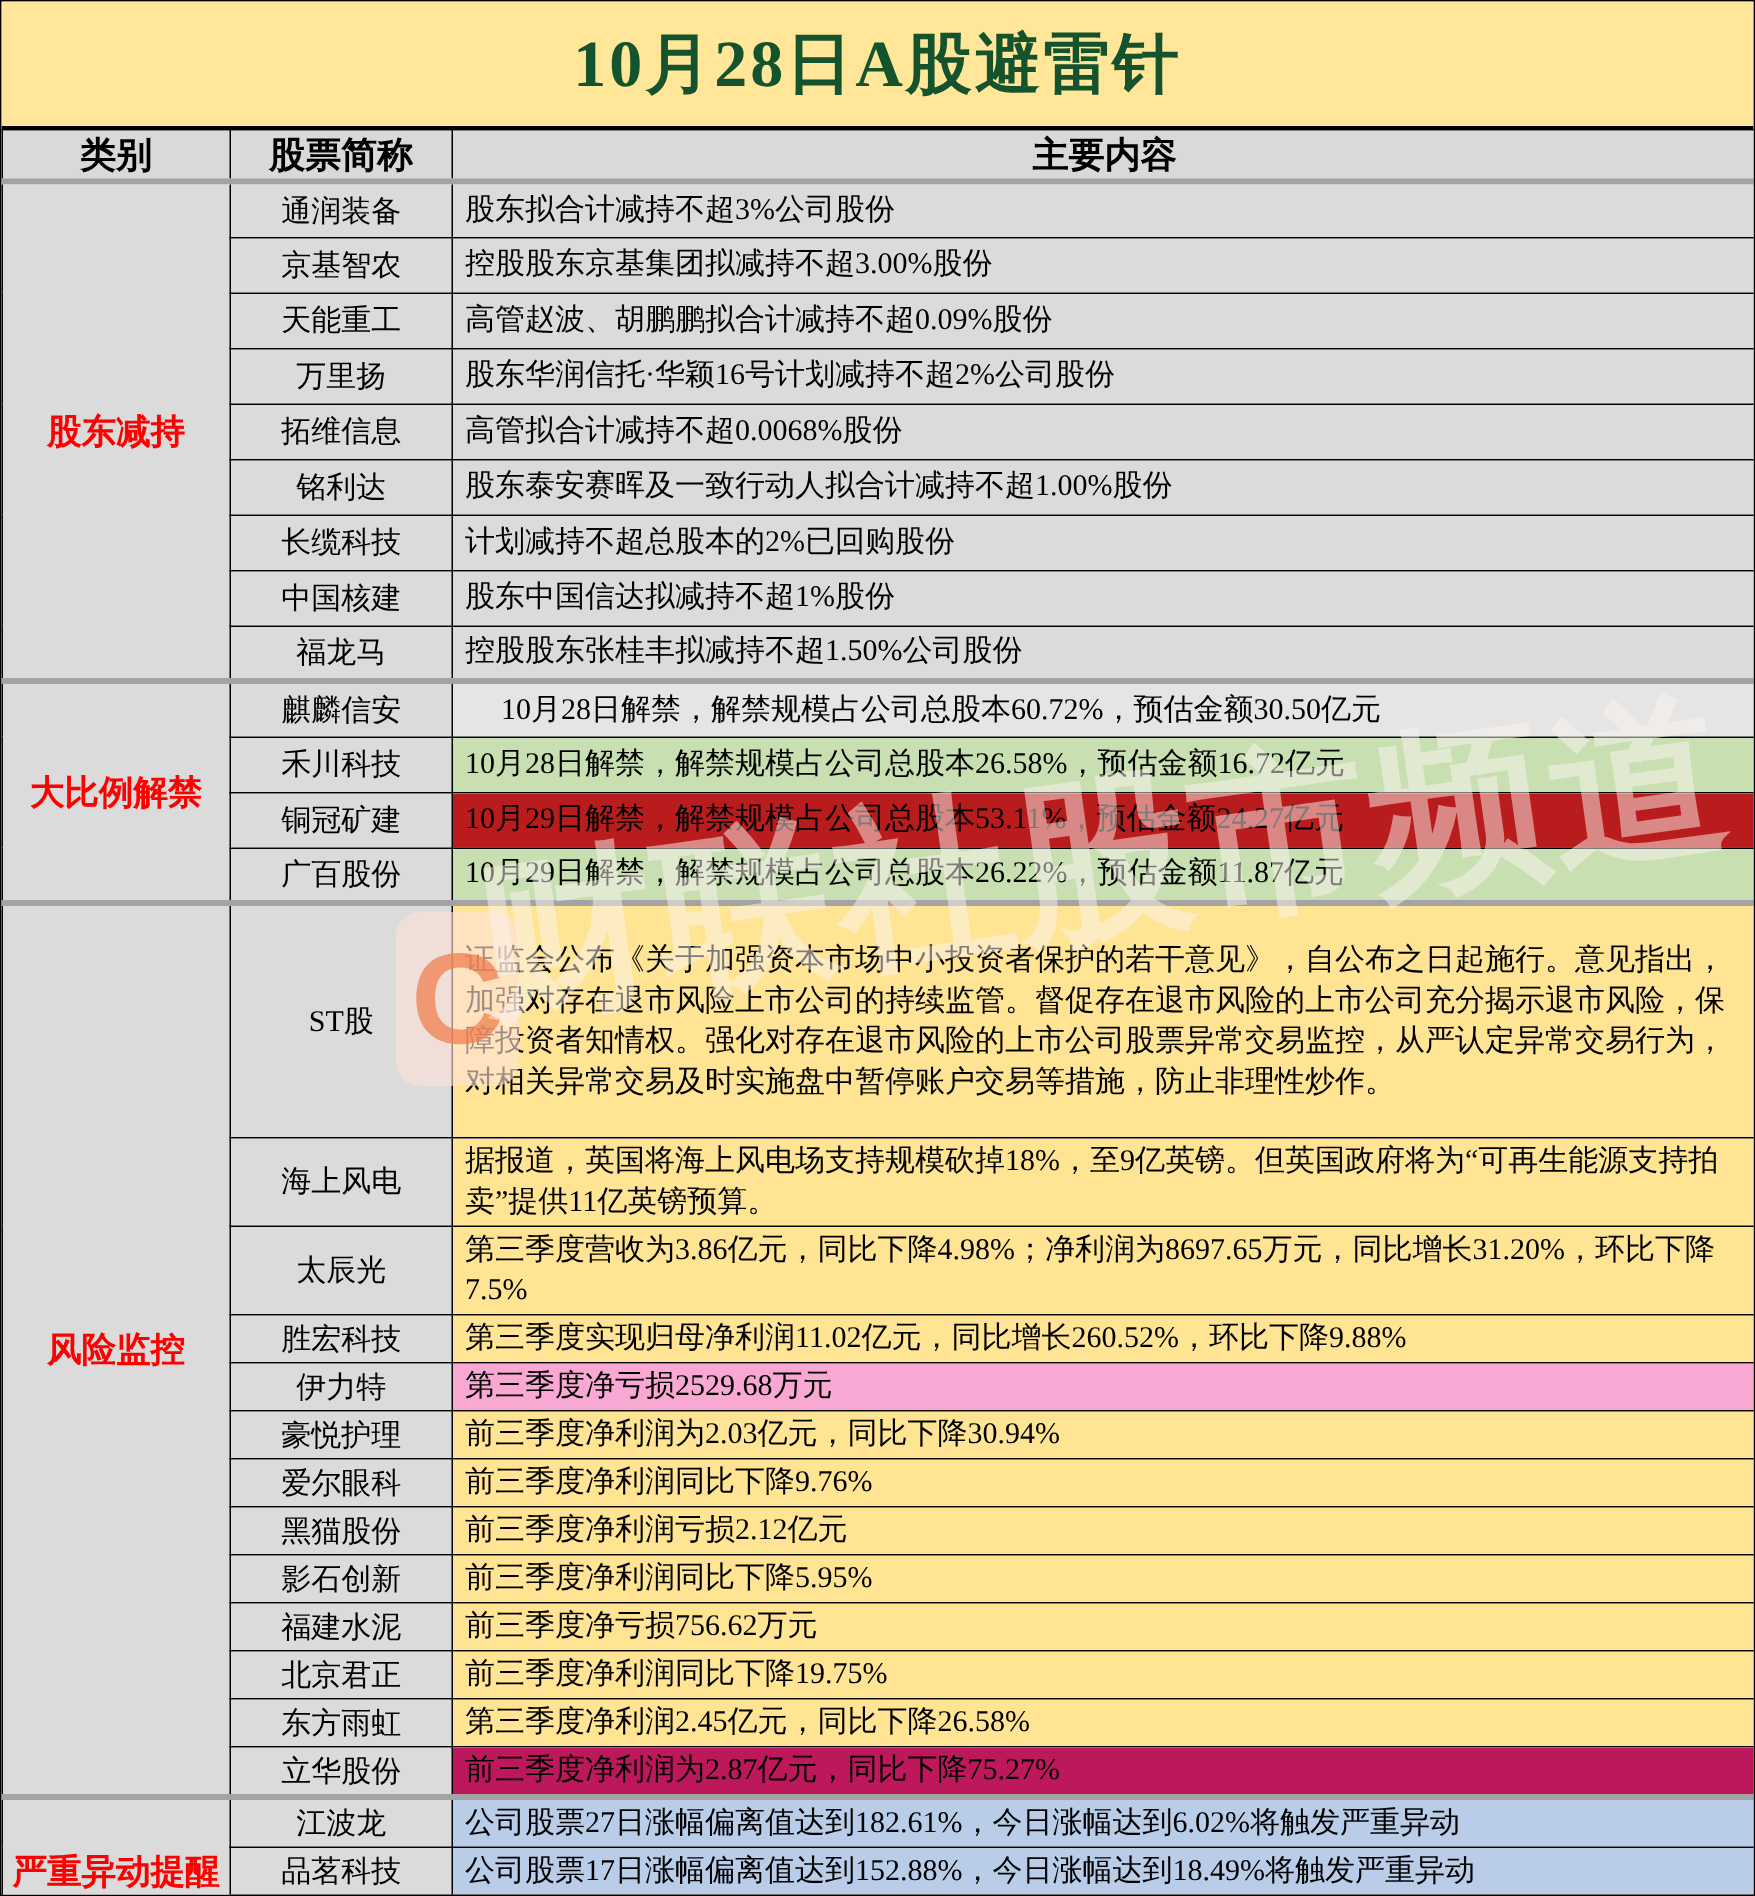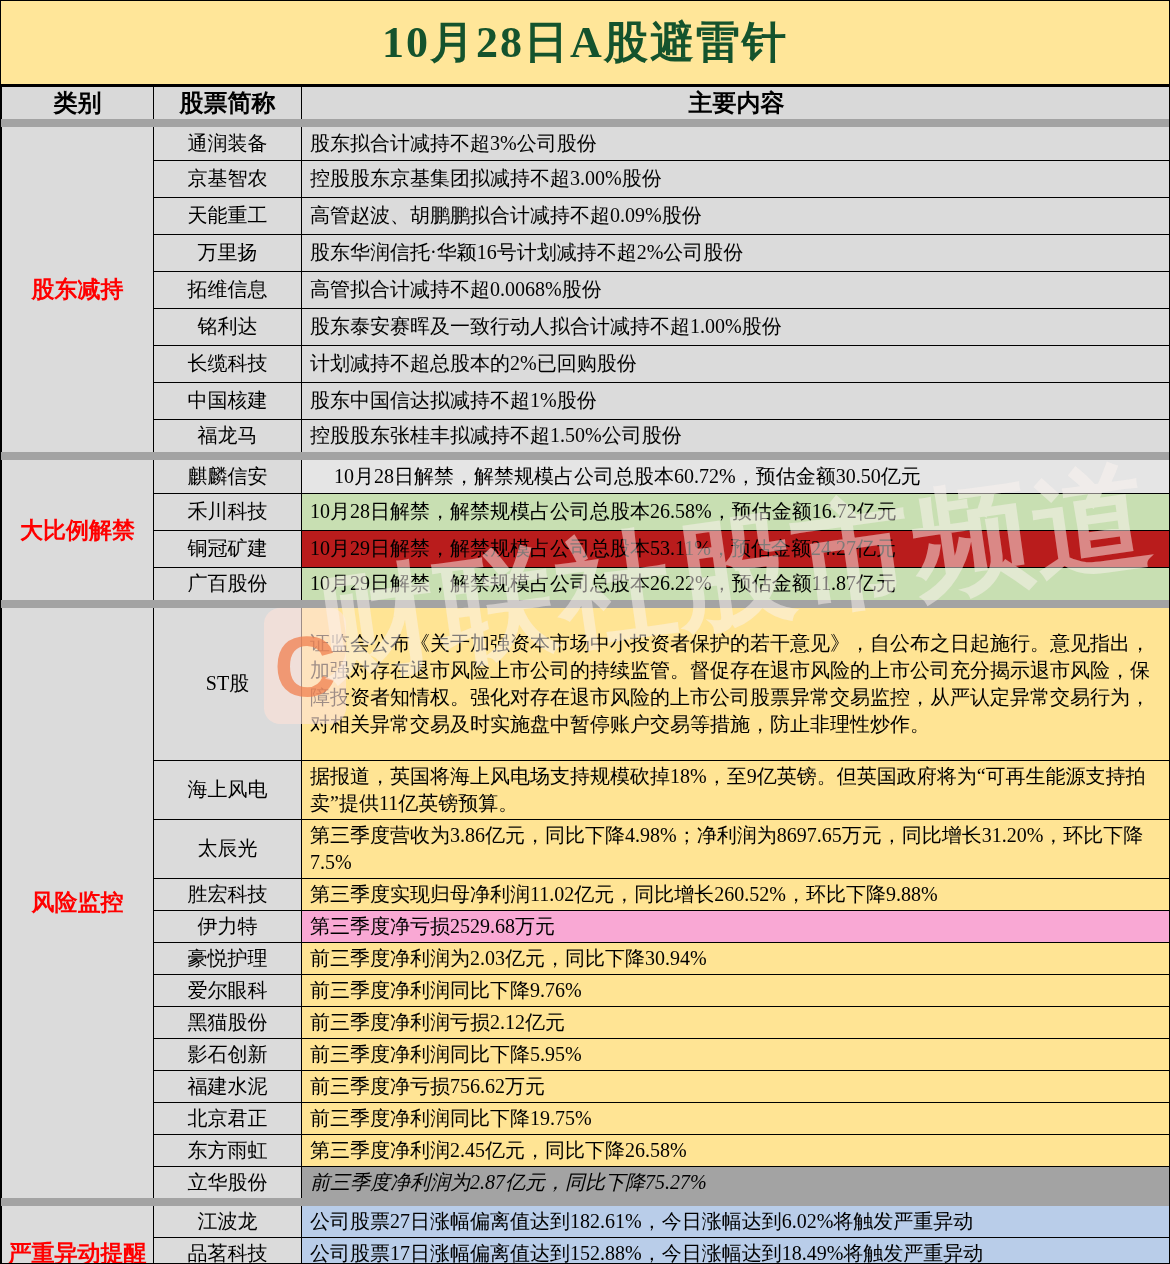--- a/index.html
+++ b/index.html
@@ -11,21 +11,21 @@
              box-sizing:border-box;border-bottom:2px solid #000;}
   #title-bar .t{color:#14532d;font-size:44px;font-weight:bold;letter-spacing:2px;}
   
   table{width:1170px;border-collapse:collapse;table-layout:fixed;}
   col.c1{width:152px;} col.c2{width:148px;} col.c3{width:870px;}
   td,th{border:1px solid #000;box-sizing:border-box;overflow:hidden;padding:0;}
   th{height:33px;background:#D9D9D9;font-size:24px;font-weight:bold;color:#000;text-align:center;}
   td.cat{background:#DBDBDB;color:#FF0000;font-weight:bold;font-size:23px;text-align:center;vertical-align:middle;}
   td.stock{background:#DBDBDB;color:#000;font-size:20px;text-align:center;vertical-align:middle;}
   td.content{color:#000;font-size:20px;text-align:left;vertical-align:middle;padding:2px 8px;line-height:27px;}
-  tr.sec-start td{border-top:8px solid #a3a3a3;}
+  tr.sec-start td{border-top:4px solid #a3a3a3;}
   
   #wm{position:absolute;left:0;top:0;width:100%;height:100%;pointer-events:none;z-index:5;}
   #wm .wm-logo{position:absolute;left:263px;top:607px;width:82px;height:116px;border-radius:16px;
                background:rgba(253,226,216,0.62);display:flex;align-items:center;justify-content:center;}
   #wm .wm-logo span{color:rgba(240,125,75,0.72);font-size:86px;font-weight:bold;font-family:"Liberation Sans",sans-serif;}
   #wm .wm-text{position:absolute;left:330px;top:550px;font-size:118px;font-weight:bold;white-space:nowrap;
                color:rgba(252,243,240,0.5);transform:rotate(-8deg);transform-origin:left bottom;letter-spacing:2px;}
 </style>
 </head>
 <body>
@@ -148,21 +148,21 @@
         <tr>
           <td class="stock" style="height: 30px;">北京君正</td>
           <td class="content" style="background: rgb(255, 228, 148);">前三季度净利润同比下降19.75%</td>
         </tr>
         <tr>
           <td class="stock" style="height: 30px;">东方雨虹</td>
           <td class="content" style="background: rgb(255, 228, 148);">第三季度净利润2.45亿元，同比下降26.58%</td>
         </tr>
         <tr>
           <td class="stock" style="height: 30px;">立华股份</td>
-          <td class="content" style="background: #a3a3a3; font-style: italic;">前三季度净利润为2.87亿元，同比下降75.27%</td>
+          <td class="content" style="background: #be185d;">前三季度净利润为2.87亿元，同比下降75.27%</td>
         </tr>
         <tr class="sec-start">
           <td class="cat" rowspan="3">严重异动提醒</td>
           <td class="stock" style="height: 32px;">江波龙</td>
           <td class="content" style="background: rgb(185, 205, 233);">公司股票27日涨幅偏离值达到182.61%，今日涨幅达到6.02%将触发严重异动</td>
         </tr>
         <tr>
           <td class="stock" style="height: 31px;">品茗科技</td>
           <td class="content" style="background: rgb(185, 205, 233);">公司股票17日涨幅偏离值达到152.88%，今日涨幅达到18.49%将触发严重异动</td>
         </tr>

